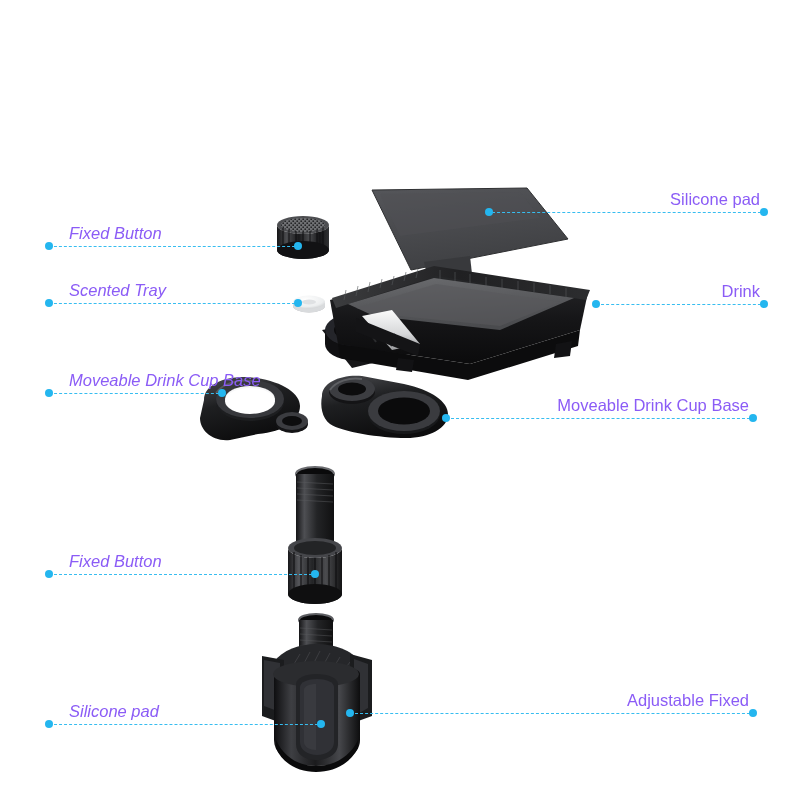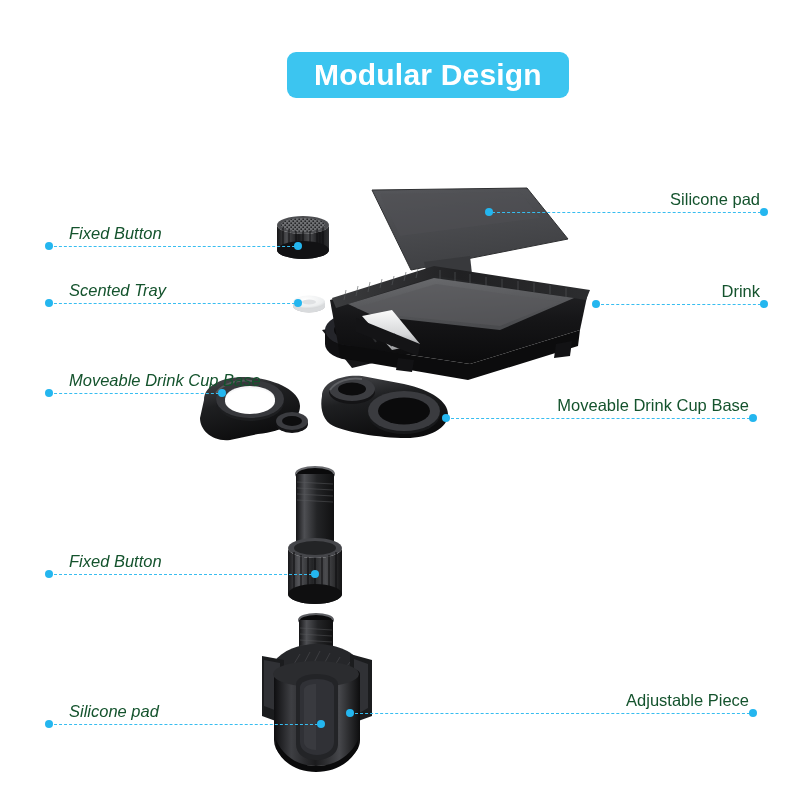--- a/index.html
+++ b/index.html
@@ -41,21 +41,21 @@
 
   
   .callout {
     position: absolute;
     height: 0;
   }
   .callout .label {
     position: absolute;
     bottom: 5px;
     font-size: 16.5px;
-    color: #14532d;
+    color: #8b5cf6;
     white-space: nowrap;
     line-height: 1;
   }
   .callout.left .label { left: 20px; font-style: italic; }
   .callout.right .label { right: 6px; }
 
   .leader {
     position: absolute;
     top: 0;
     height: 0;
@@ -316,23 +316,20 @@
       <ellipse cx="316" cy="674" rx="43" ry="13" fill="#2b2c2f"></ellipse>
 
       <path d="M296,684 C296,678 306,674 316,674 C328,674 338,678 338,684 L338,744 C338,754 328,760 316,760 C304,760 296,754 296,744 Z" fill="#232427"></path>
       <path d="M300,687 C300,682 308,679 317,679 C326,679 334,682 334,687 L334,742 C334,750 326,755 317,755 C308,755 300,750 300,742 Z" fill="#303136"></path>
       <path d="M304,690 C304,686 310,684 316,684 L316,750 C310,750 304,747 304,742 Z" fill="#3d3e43" opacity="0.7"></path>
 
       <path d="M276,740 C284,758 300,766 316,766 C334,766 350,757 358,740 L358,748 C350,764 334,772 316,772 C298,772 282,763 276,748 Z" fill="#0a0a0b"></path>
     </g>
   </svg>
 
-  <div id="title-banner">
-    <span class="title-text">Modular Design</span>
-  </div>
 
   <div class="callout right" style="left:487px; top:212px; width:279px;">
     <span class="label">Silicone pad</span>
     <span class="leader" style="left:0; width:279px;"></span>
     <span class="dot" style="left:-2px;"></span>
     <span class="dot" style="left:273px;"></span>
   </div>
 
   <div class="callout left" style="left:49px; top:246px; width:251px;">
     <span class="label">Fixed Button</span>
@@ -370,21 +367,21 @@
   </div>
 
   <div class="callout left" style="left:49px; top:574px; width:268px;">
     <span class="label">Fixed Button</span>
     <span class="leader" style="left:0; width:268px;"></span>
     <span class="dot" style="left:-4px;"></span>
     <span class="dot" style="left:262px;"></span>
   </div>
 
   <div class="callout right" style="left:350px; top:713px; width:405px;">
-    <span class="label">Adjustable Piece</span>
+    <span class="label">Adjustable Fixed</span>
     <span class="leader" style="left:0; width:405px;"></span>
     <span class="dot" style="left:-4px;"></span>
     <span class="dot" style="left:399px;"></span>
   </div>
 
   <div class="callout left" style="left:49px; top:724px; width:274px;">
     <span class="label">Silicone pad</span>
     <span class="leader" style="left:0; width:274px;"></span>
     <span class="dot" style="left:-4px;"></span>
     <span class="dot" style="left:268px;"></span>

